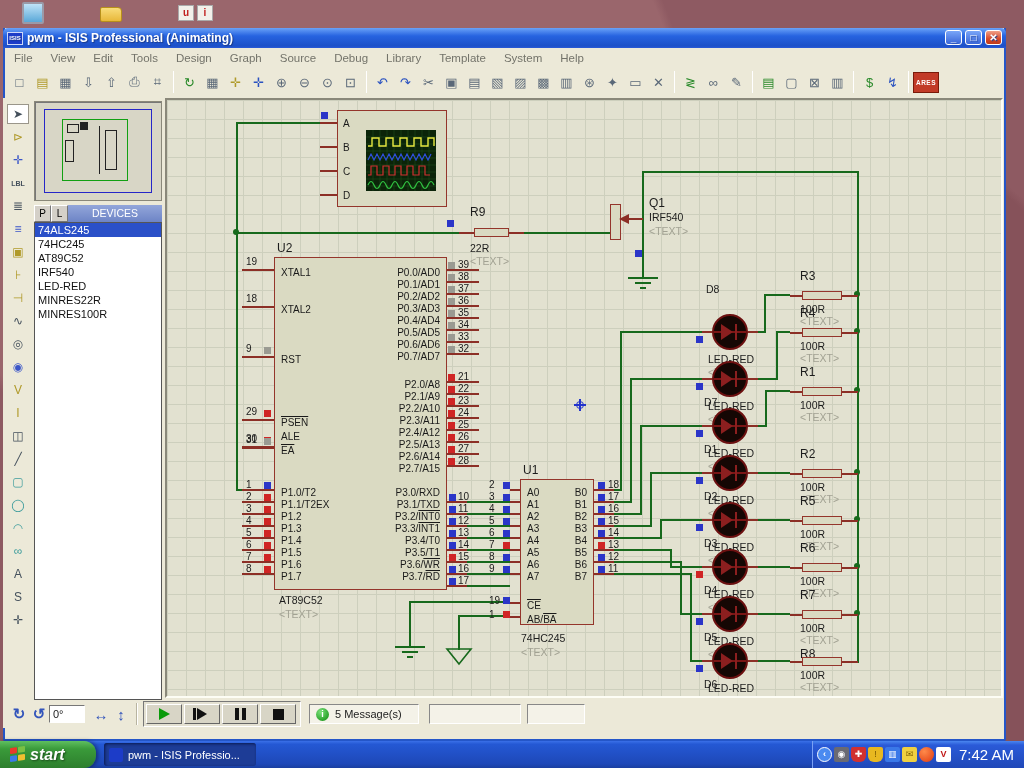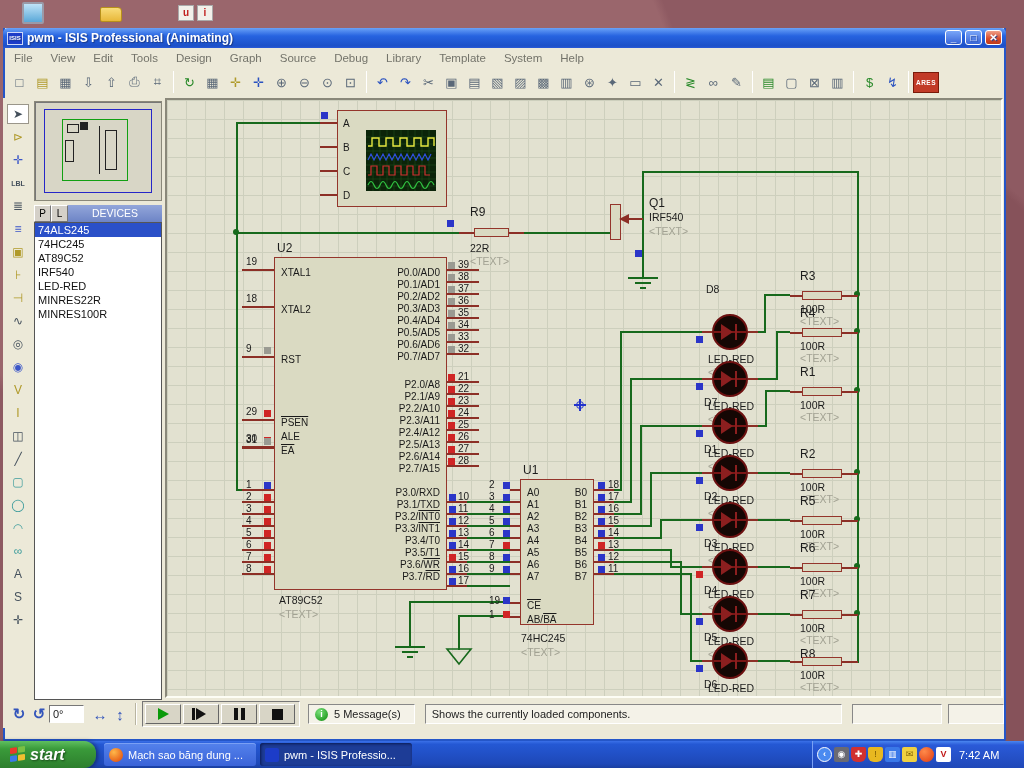--- a/index.html
+++ b/index.html
@@ -143,21 +143,21 @@
   #tray{position:absolute;right:0;top:0;width:212px;height:27px;background:linear-gradient(#4a86f0,#2a5ad8 15%,#2048b8);border-left:1px solid #7aa0f4;display:flex;align-items:center;padding-left:4px}
   .tico{width:15px;height:15px;margin-right:2px;border-radius:2px;font-size:9px;text-align:center;line-height:15px;color:#fff;flex:none}
   .tico.tchev{border-radius:50%;background:#4a8af0;border:1px solid #fff;font-weight:bold;line-height:12px}
   .tico.tgray{background:#6a6a72}
   .tico.tred{background:#d03030;border-radius:2px 2px 6px 6px}
   .tico.tylw{background:#e8b820;border-radius:2px 2px 6px 6px;color:#7a5a00}
   .tico.tblu{background:#3a78e8}
   .tico.tbub{background:#f0d040;color:#7a5a00}
   .tico.torg{border-radius:50%;background:radial-gradient(circle at 35% 30%,#ff8a4a,#e03a10)}
   .tico.tv{background:#fff;color:#c01818;font-weight:bold}
-  #clock{color:#fff;font-size:11px;margin-left:6px}
+  #clock{color:#fff;font-size:15px;margin-left:6px}
 </style>
 </head>
 <body>
 
 <div id="desktop-icons">
 
 <div class="dicon comp"><span></span></div>
     <div class="dicon fold"><span></span></div>
     <div class="dicon lett"><span>u</span></div>
     <div class="dicon lett"><span>i</span></div>
@@ -437,20 +437,31 @@
     <span class="cref" style="left:2px;top:-17px">U2</span>
     <div class="ncol" style="left:6px;top:0;width:90px">
 
     <div class="u2lt-name"><span class="pname"><span></span><span class="ov"></span><span>XTAL1</span></span></div>
         <div class="u2lt-name"><span class="pname"><span></span><span class="ov"></span><span>XTAL2</span></span></div>
         <div class="u2lt-name"><span class="pname"><span></span><span class="ov"></span><span>RST</span></span></div>
         <div class="u2lt-name"><span class="pname"><span></span><span class="ov">PSEN</span><span></span></span></div>
         <div class="u2lt-name"><span class="pname"><span></span><span class="ov"></span><span>ALE</span></span></div>
         <div class="u2lt-name"><span class="pname"><span></span><span class="ov">EA</span><span></span></span></div>
       </div>
+    <div class="ncol" style="left:6px;top:227px;width:90px">
+
+    <div class="nrow"><span class="pname">P1.0/T2</span></div>
+        <div class="nrow"><span class="pname">P1.1/T2EX</span></div>
+        <div class="nrow"><span class="pname">P1.2</span></div>
+        <div class="nrow"><span class="pname">P1.3</span></div>
+        <div class="nrow"><span class="pname">P1.4</span></div>
+        <div class="nrow"><span class="pname">P1.5</span></div>
+        <div class="nrow"><span class="pname">P1.6</span></div>
+        <div class="nrow"><span class="pname">P1.7</span></div>
+      </div>
     <div class="ncol right" style="right:6px;top:7px;width:90px">
 
     <div class="nrow"><span class="pname">P0.0/AD0</span></div>
         <div class="nrow"><span class="pname">P0.1/AD1</span></div>
         <div class="nrow"><span class="pname">P0.2/AD2</span></div>
         <div class="nrow"><span class="pname">P0.3/AD3</span></div>
         <div class="nrow"><span class="pname">P0.4/AD4</span></div>
         <div class="nrow"><span class="pname">P0.5/AD5</span></div>
         <div class="nrow"><span class="pname">P0.6/AD6</span></div>
         <div class="nrow"><span class="pname">P0.7/AD7</span></div>
@@ -1030,43 +1041,36 @@
         <i class="shape-pause"></i>
       </span>
       <span class="simbtn">
         <i class="shape-stop"></i>
       </span>
     </span>
   <span class="inset" id="msgbox" style="width:110px;margin-left:8px">
     <span class="ico">i</span>
     <span>5 Message(s)</span>
   </span>
-  <span class="inset" style="width:432px;margin-left:10px">
-    <span>Shows the currently loaded components.</span>
-  </span>
   <span class="inset" style="width:92px;margin-left:10px"></span>
   <span class="inset" style="width:58px;margin-left:6px"></span>
 </div>
 
 <div id="taskbar" class="abs">
   <div id="start">
     <span id="flag">
         <i></i>
         <i></i>
         <i></i>
         <i></i>
       </span>
     <span>start</span>
   </div>
   <div id="tasks">
 
-  <div class="task">
-        <span class="ticon firefox"></span>
-        <span class="ttext">Mạch sao băng dung ...</span>
-      </div>
       <div class="task active">
         <span class="ticon isis"></span>
         <span class="ttext">pwm - ISIS Professio...</span>
       </div>
     </div>
   <div id="tray">
     <span style="display:flex;align-items:center">
 
     <span class="tico tchev">‹</span>
         <span class="tico tgray">◉</span>

